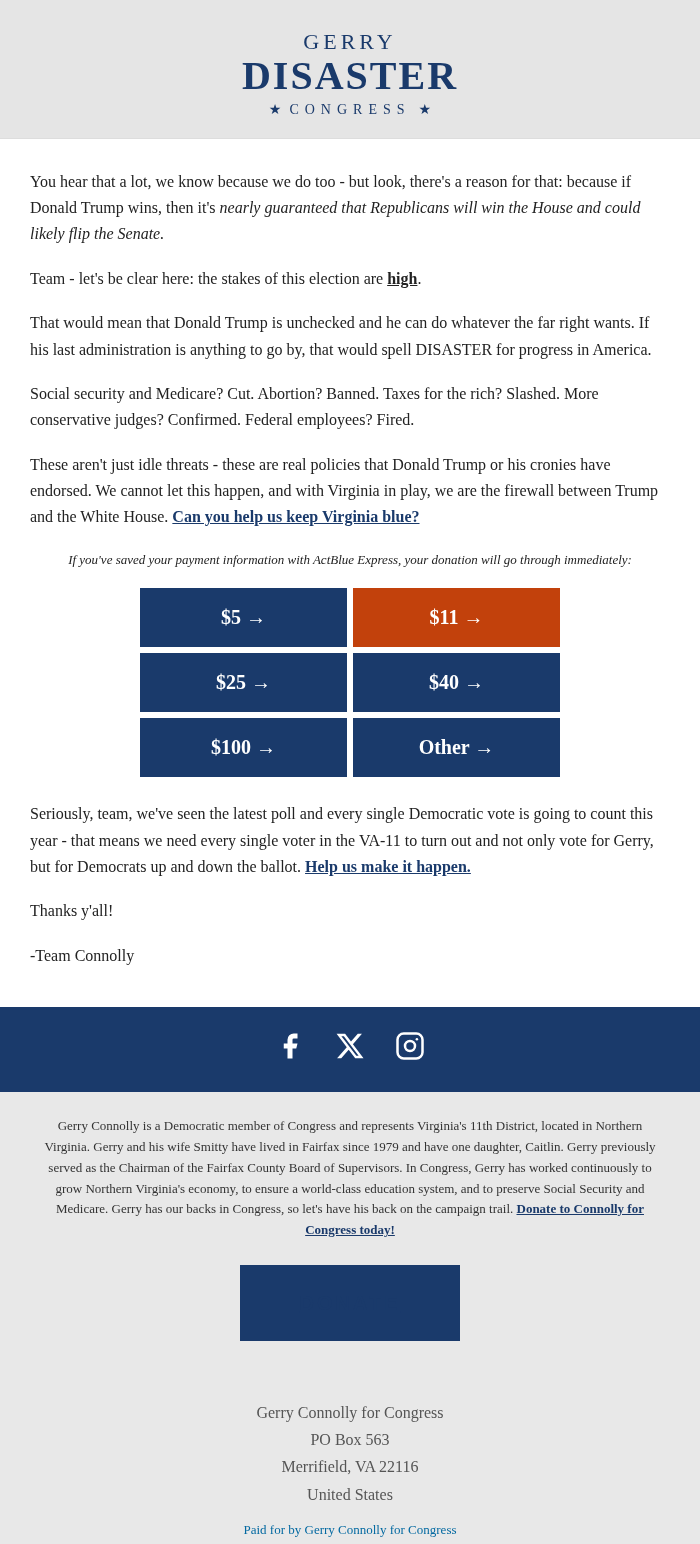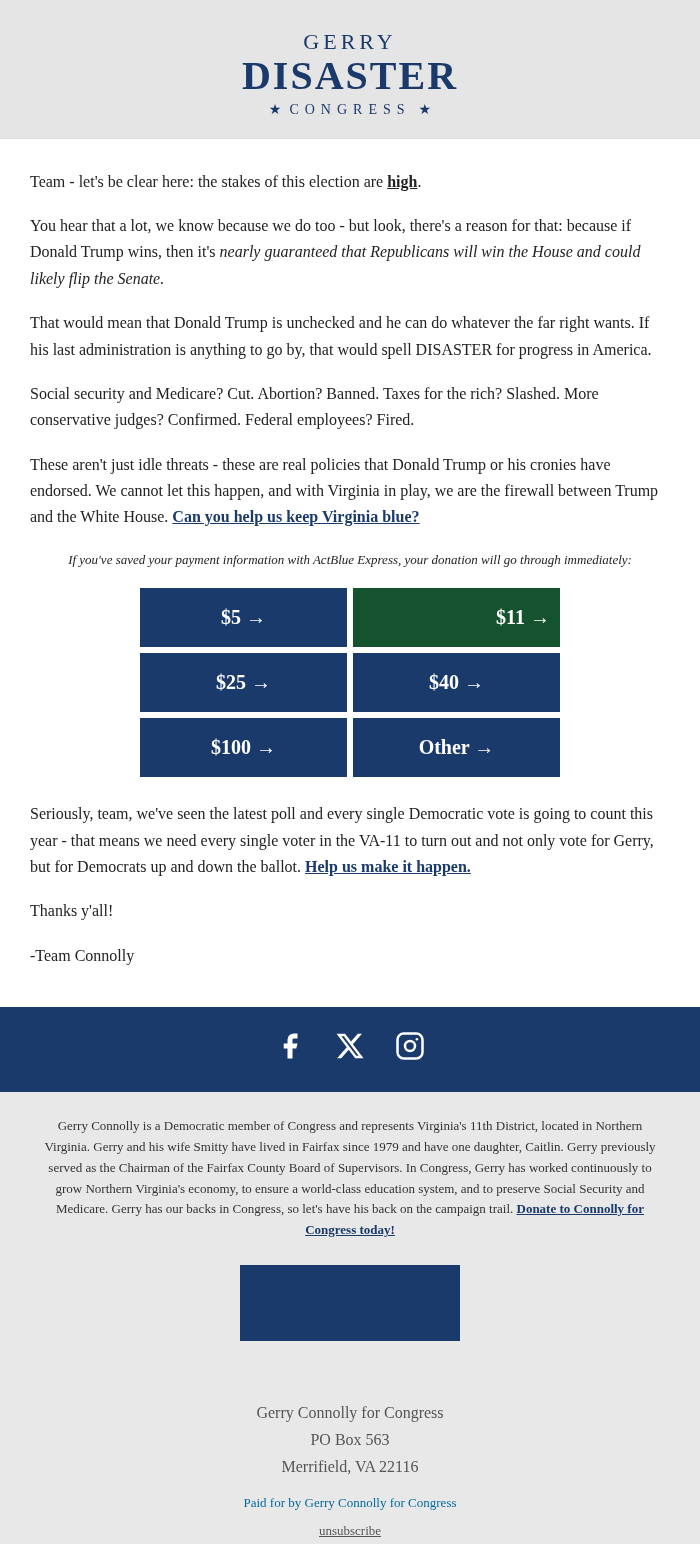--- a/index.html
+++ b/index.html
@@ -89,22 +89,21 @@
       font-size: 20px;
       font-weight: bold;
       color: #fff;
       background: #1a3a6b;
       border: none;
       cursor: pointer;
       text-decoration: none;
       font-family: Georgia, serif;
     }
     .donation-btn.highlight {
-      background: #14532d;
-      text-align: right;
+      background: #c2410c;
     }
     .donation-btn.other {
       background: #1a3a6b;
     }
     a.inline-link {
       color: #1a3a6b;
       text-decoration: underline;
       font-weight: bold;
     }
     .footer-social {
@@ -192,25 +191,25 @@
         <span class="logo-star">★</span>
       </div>
     </div>
   </div>
 
   <hr class="divider-line">
 
   <div class="content">
 
     <p>
+      <span>You hear that a lot, we know because we do too - but look, there's a reason for that: because if Donald Trump wins, then it's </span><span style="font-style:italic;">nearly guaranteed that Republicans will win the House and could likely flip the Senate.</span>
+    </p>
+
+    <p>
       <span>Team - let's be clear here: the stakes of this election are </span><span style="font-weight:bold;text-decoration:underline;">high</span><span>.</span>
-    </p>
-
-    <p>
-      <span>You hear that a lot, we know because we do too - but look, there's a reason for that: because if Donald Trump wins, then it's </span><span style="font-style:italic;">nearly guaranteed that Republicans will win the House and could likely flip the Senate.</span>
     </p>
 
     <p>That would mean that Donald Trump is unchecked and he can do whatever the far right wants. If his last administration is anything to go by, that would spell DISASTER for progress in America.</p>
 
     <p style="font-weight:normal;">Social security and Medicare? Cut. Abortion? Banned. Taxes for the rich? Slashed. More conservative judges? Confirmed. Federal employees? Fired.</p>
 
     <p>
       <span>These aren't just idle threats - these are real policies that Donald Trump or his cronies have endorsed. We cannot let this happen, and with Virginia in play, we are the firewall between Trump and the White House. </span><a class="inline-link" href="#">Can you help us keep Virginia blue?</a>
     </p>
 
@@ -261,20 +260,21 @@
     <p>
       <span>Gerry Connolly is a Democratic member of Congress and represents Virginia's 11th District, located in Northern Virginia. Gerry and his wife Smitty have lived in Fairfax since 1979 and have one daughter, Caitlin. Gerry previously served as the Chairman of the Fairfax County Board of Supervisors. In Congress, Gerry has worked continuously to grow Northern Virginia's economy, to ensure a world-class education system, and to preserve Social Security and Medicare. Gerry has our backs in Congress, so let's have his back on the campaign trail. </span><a href="#">Donate to Connolly for Congress today!</a>
     </p>
     <a class="donate-btn-large" href="#">DONATE</a>
   </div>
 
   <div class="footer-address">
     <div>Gerry Connolly for Congress</div>
     <div>PO Box 563</div>
     <div>Merrifield, VA 22116</div>
+    <div>United States</div>
   </div>
 
   <div class="footer-paid">
     <span>Paid for by Gerry Connolly for Congress</span>
   </div>
 
   <div class="footer-unsub">
     <a href="#">unsubscribe</a>
   </div>
 

